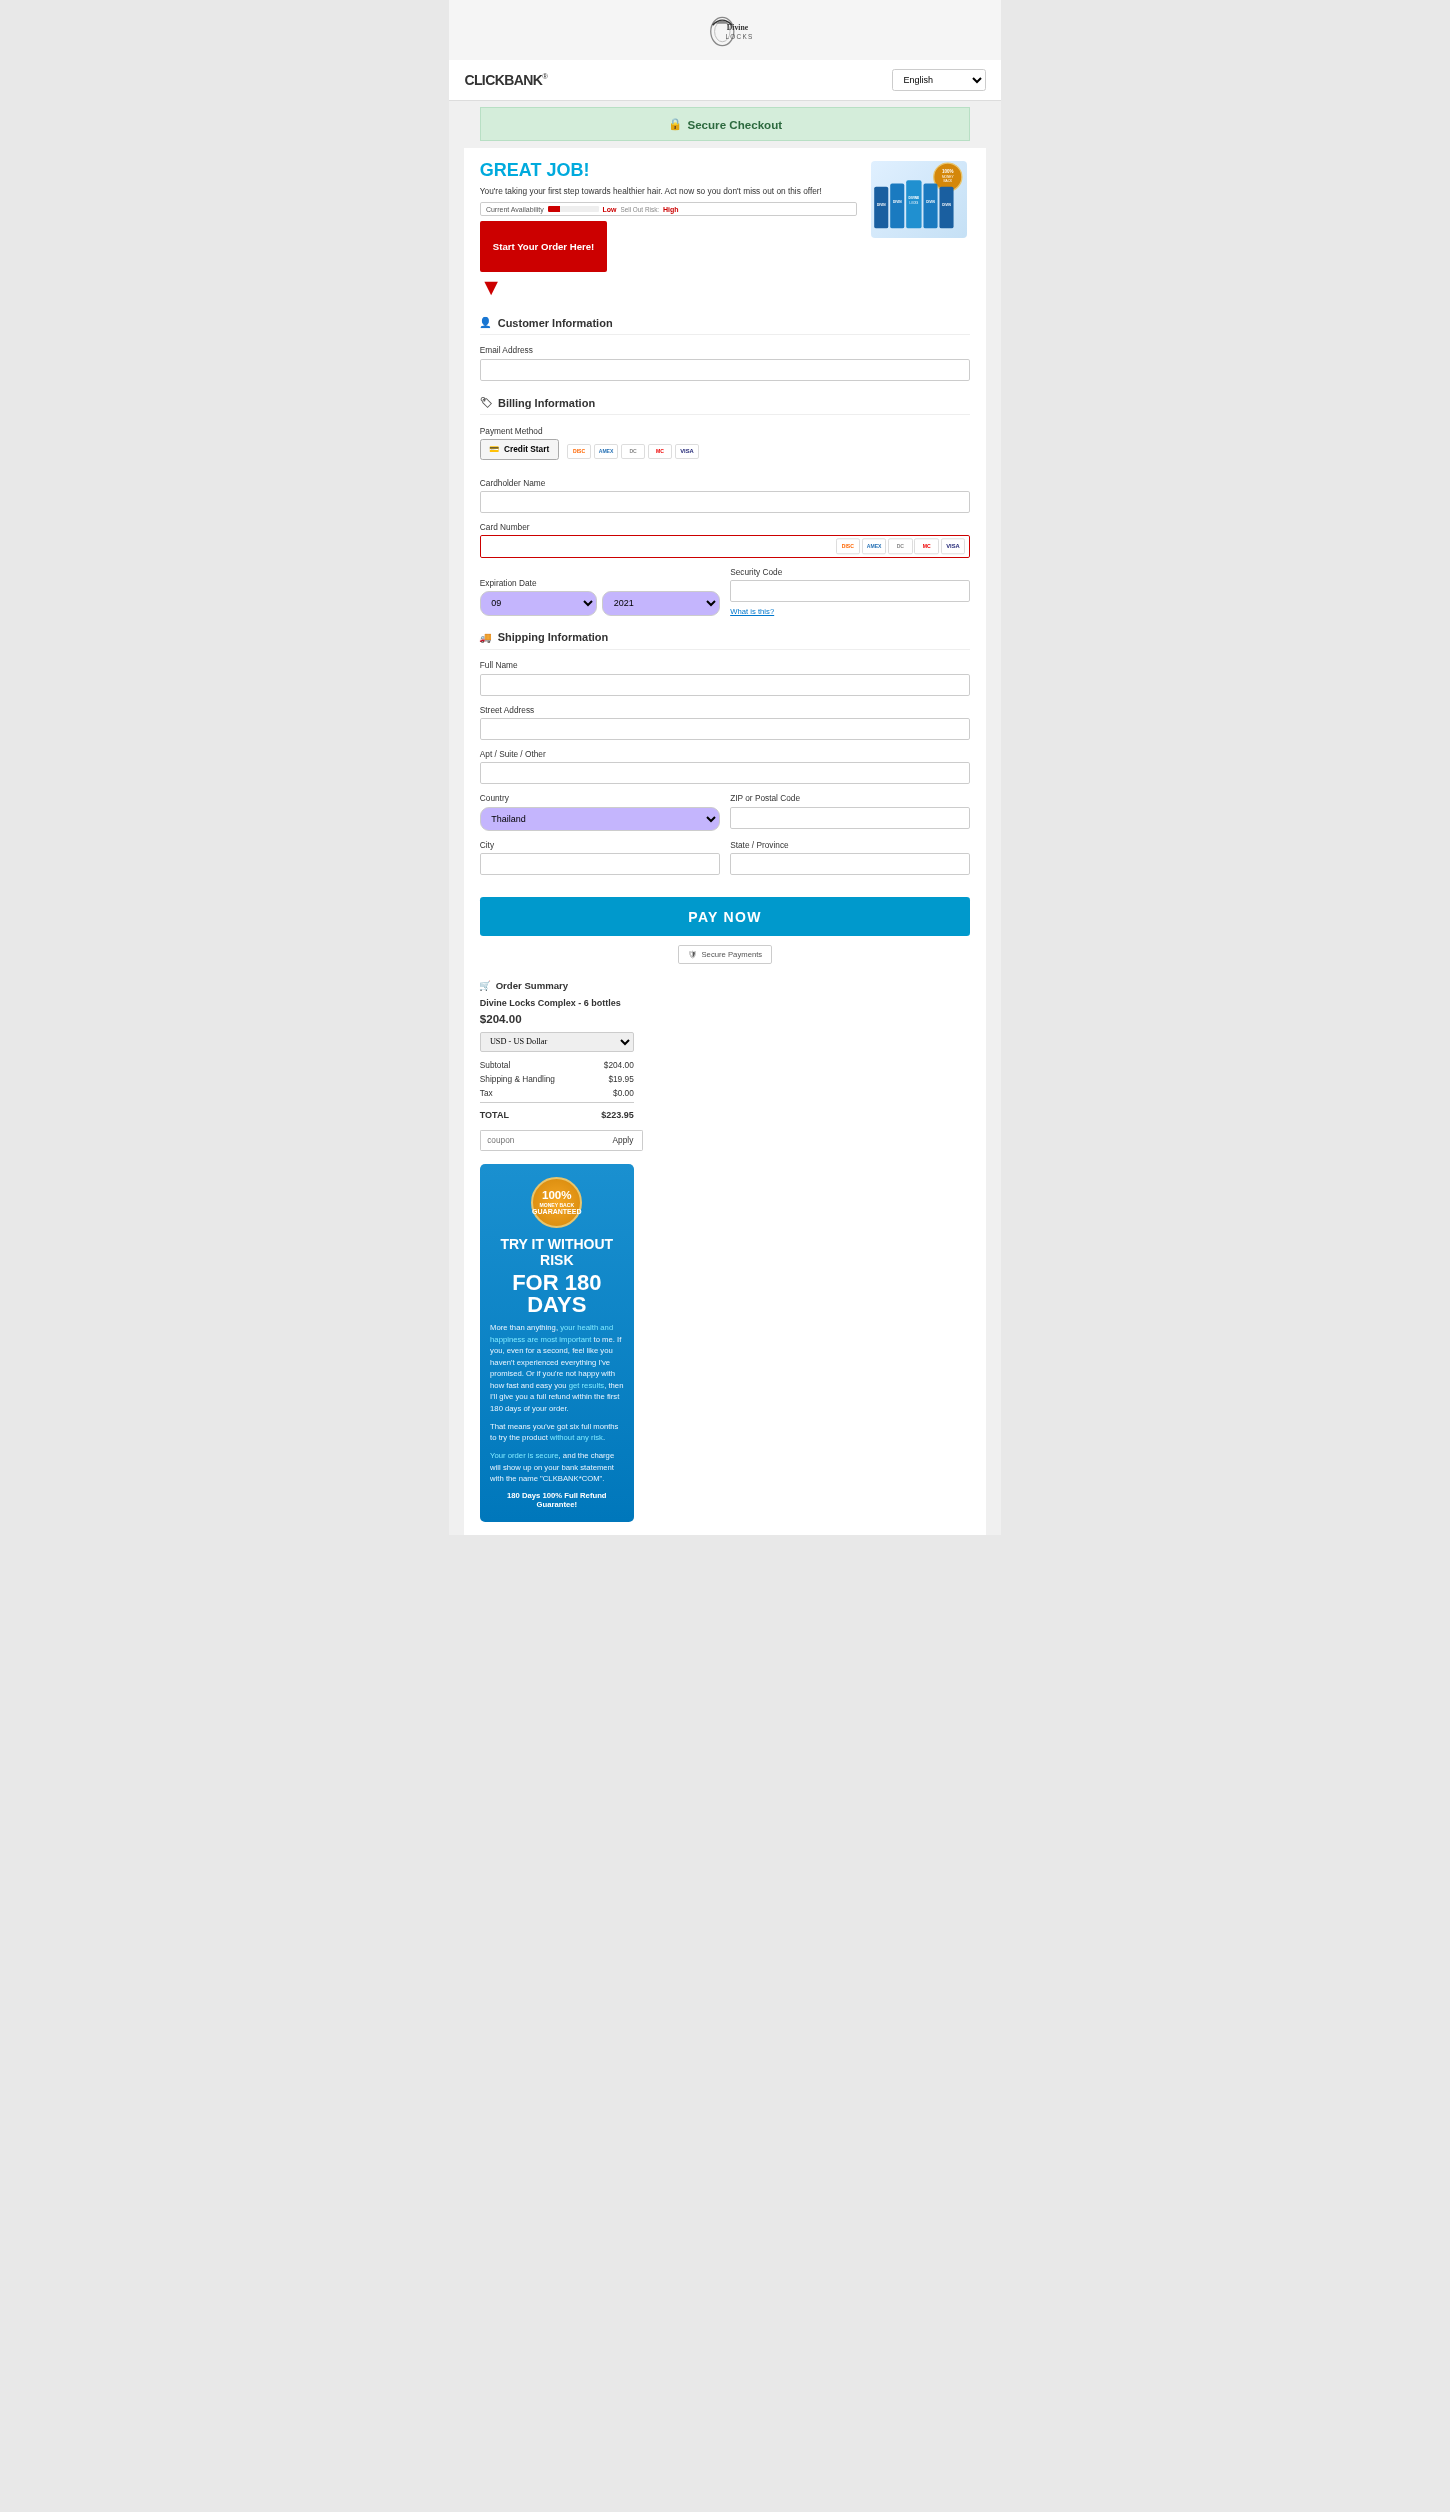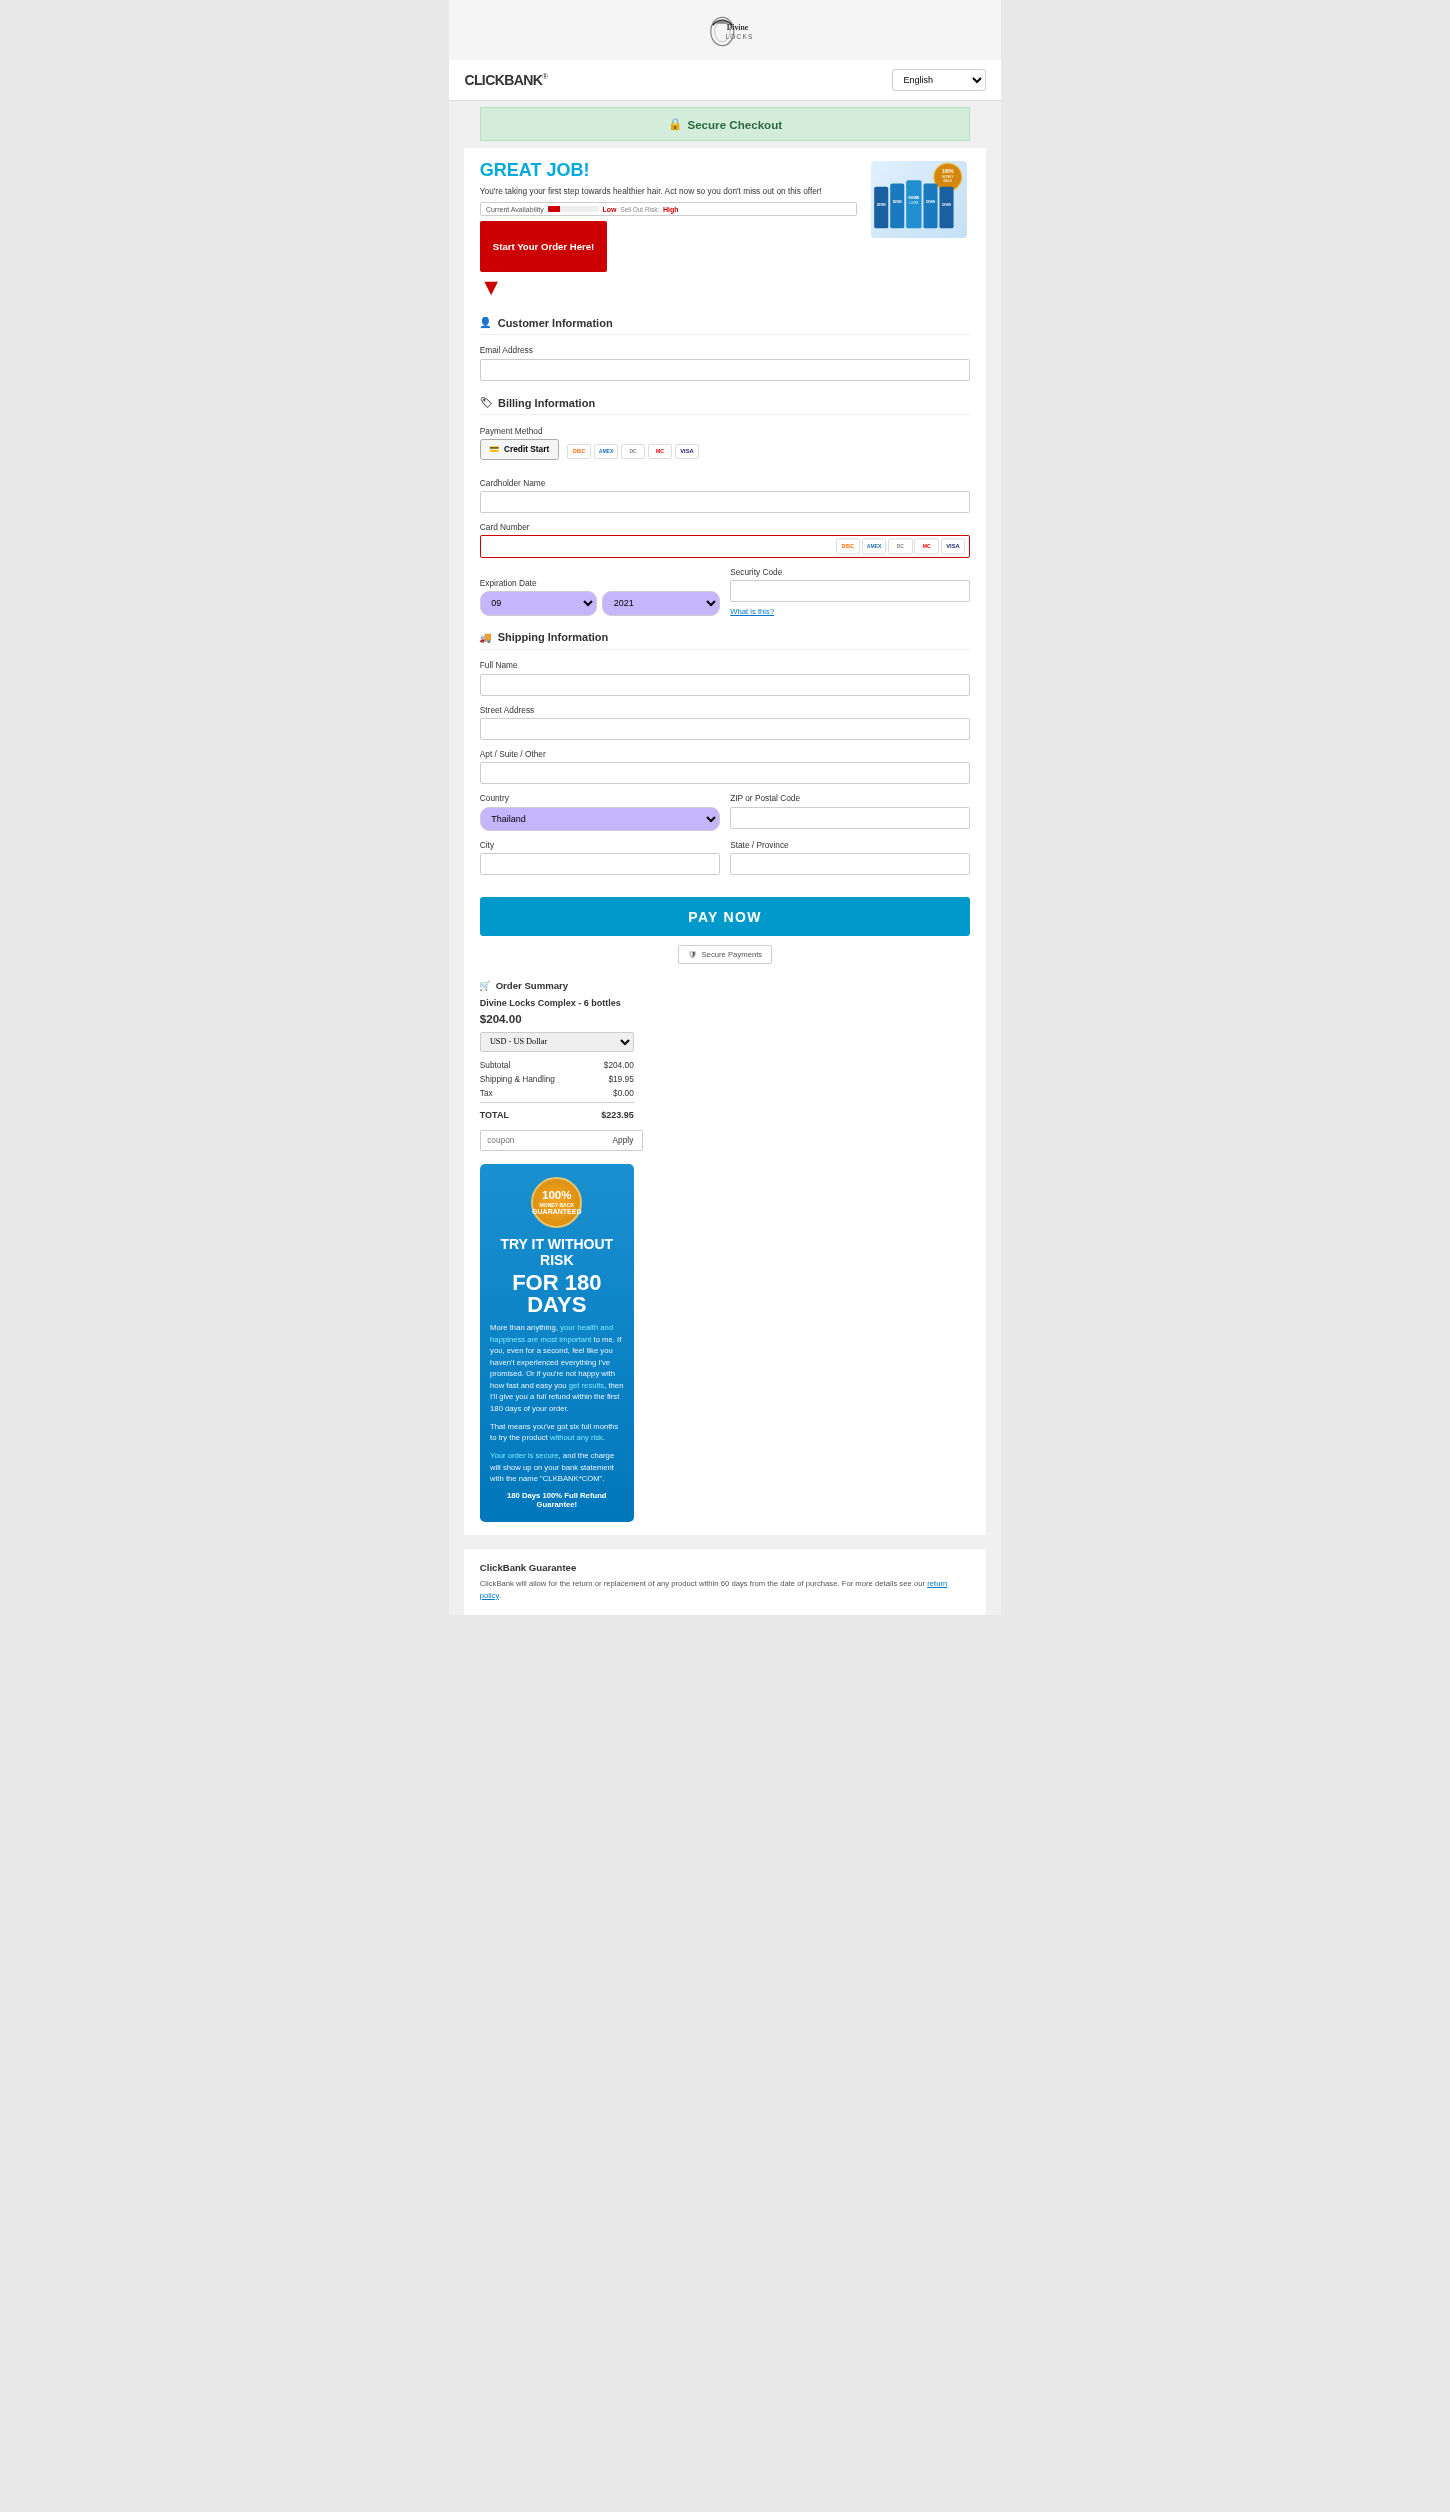--- a/index.html
+++ b/index.html
@@ -757,22 +757,15 @@
             <span class="highlight">Your order is secure</span>, and the charge will show up on your bank statement with the name "CLKBANK*COM".
           </div>
           <div class="guarantee-refund">180 Days 100% Full Refund Guarantee!</div>
         </div>
 
       </div>
 
     </div>
   </div>
 
-  <div class="footer-section">
-    <div class="footer-title">ClickBank Guarantee</div>
-    <div class="footer-text">
-      <span>ClickBank will allow for the return or replacement of any product within 60 days from the date of purchase. For more details see our</span>
-      <a href="#" class="footer-link">return policy</a>.
-    </div>
-  </div>
 
 </div>
 
 
 </body></html>

